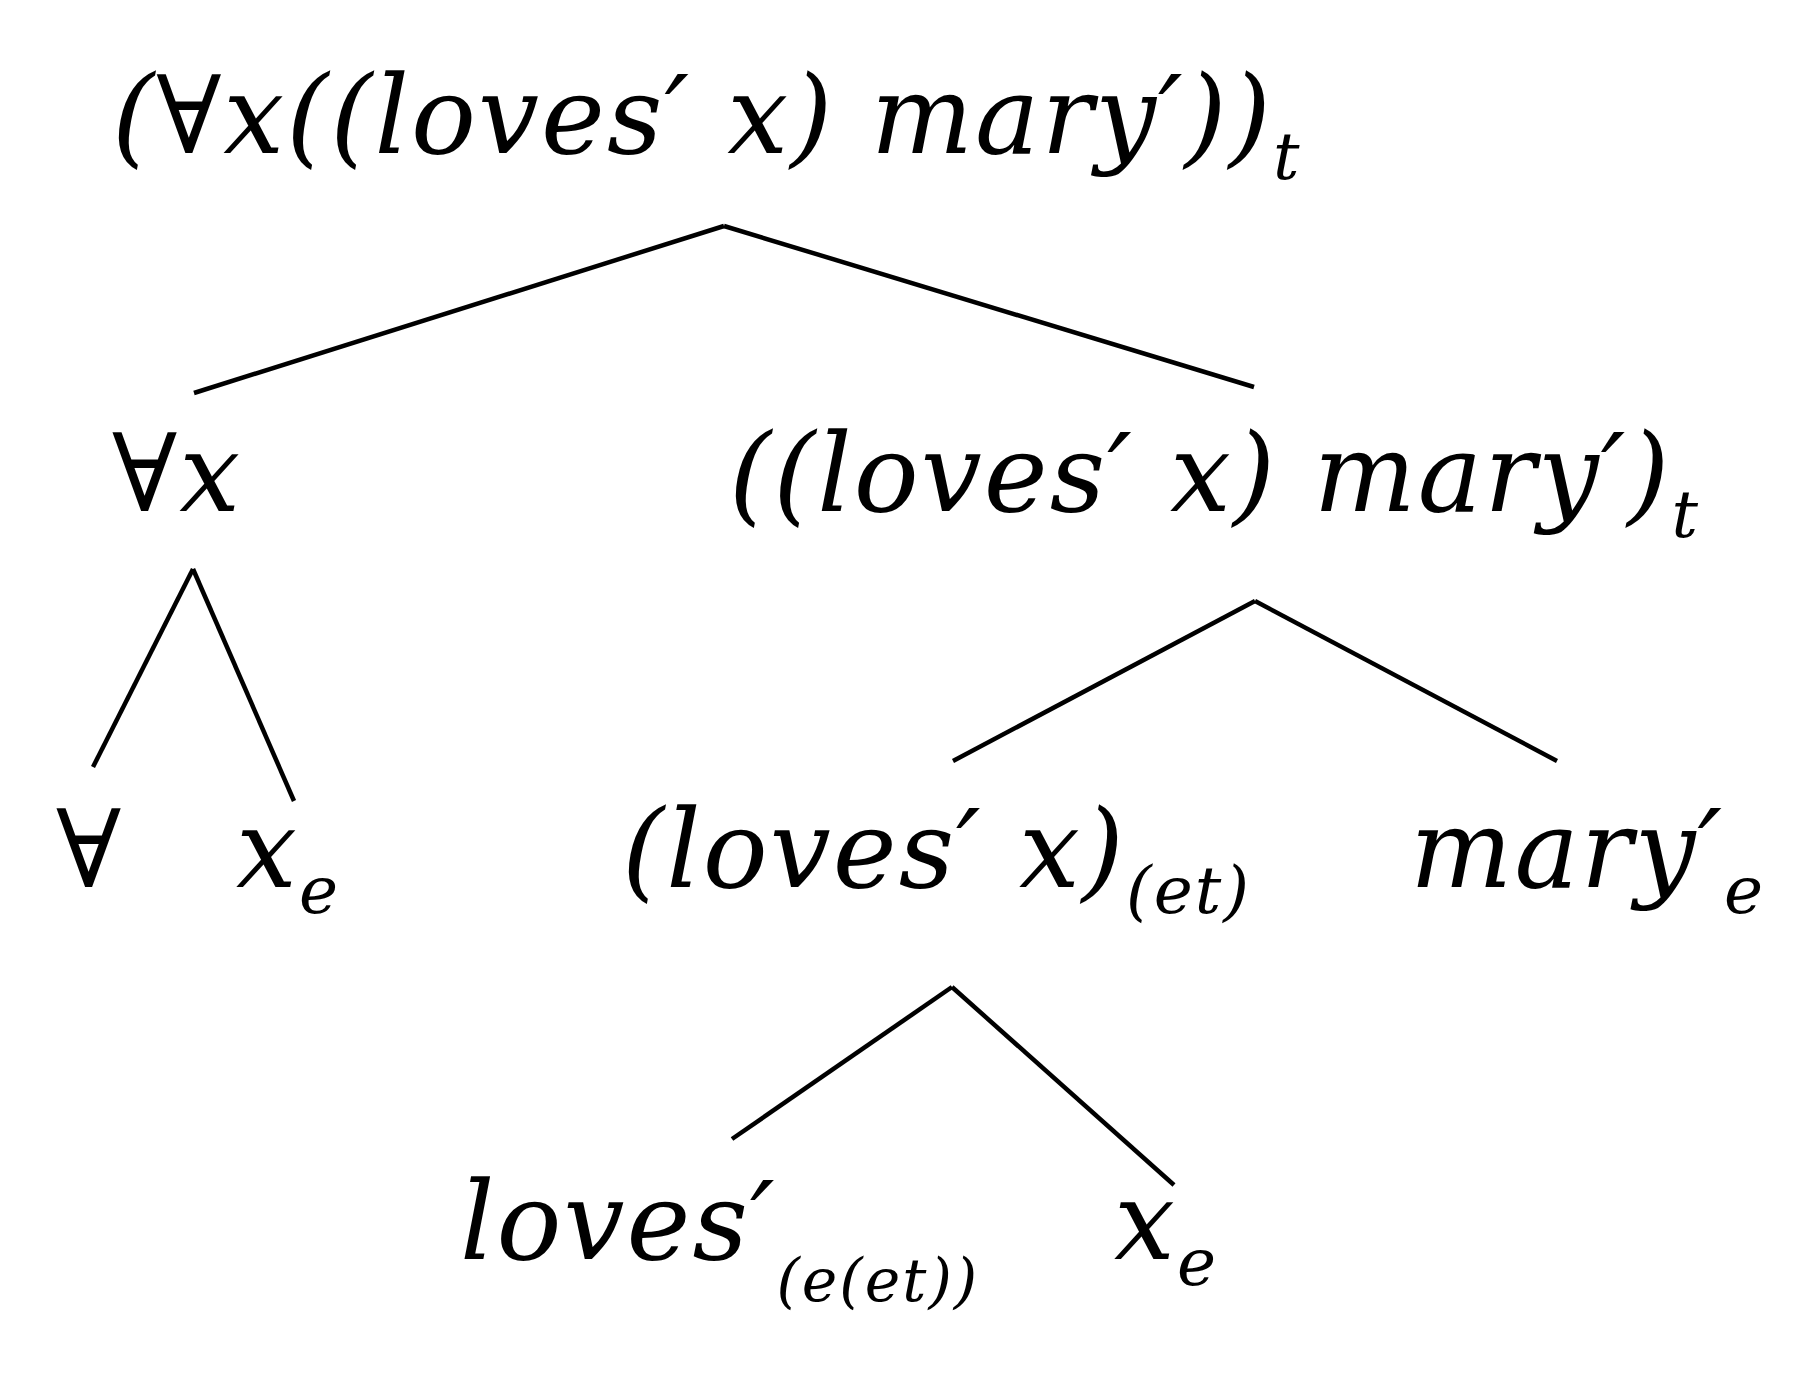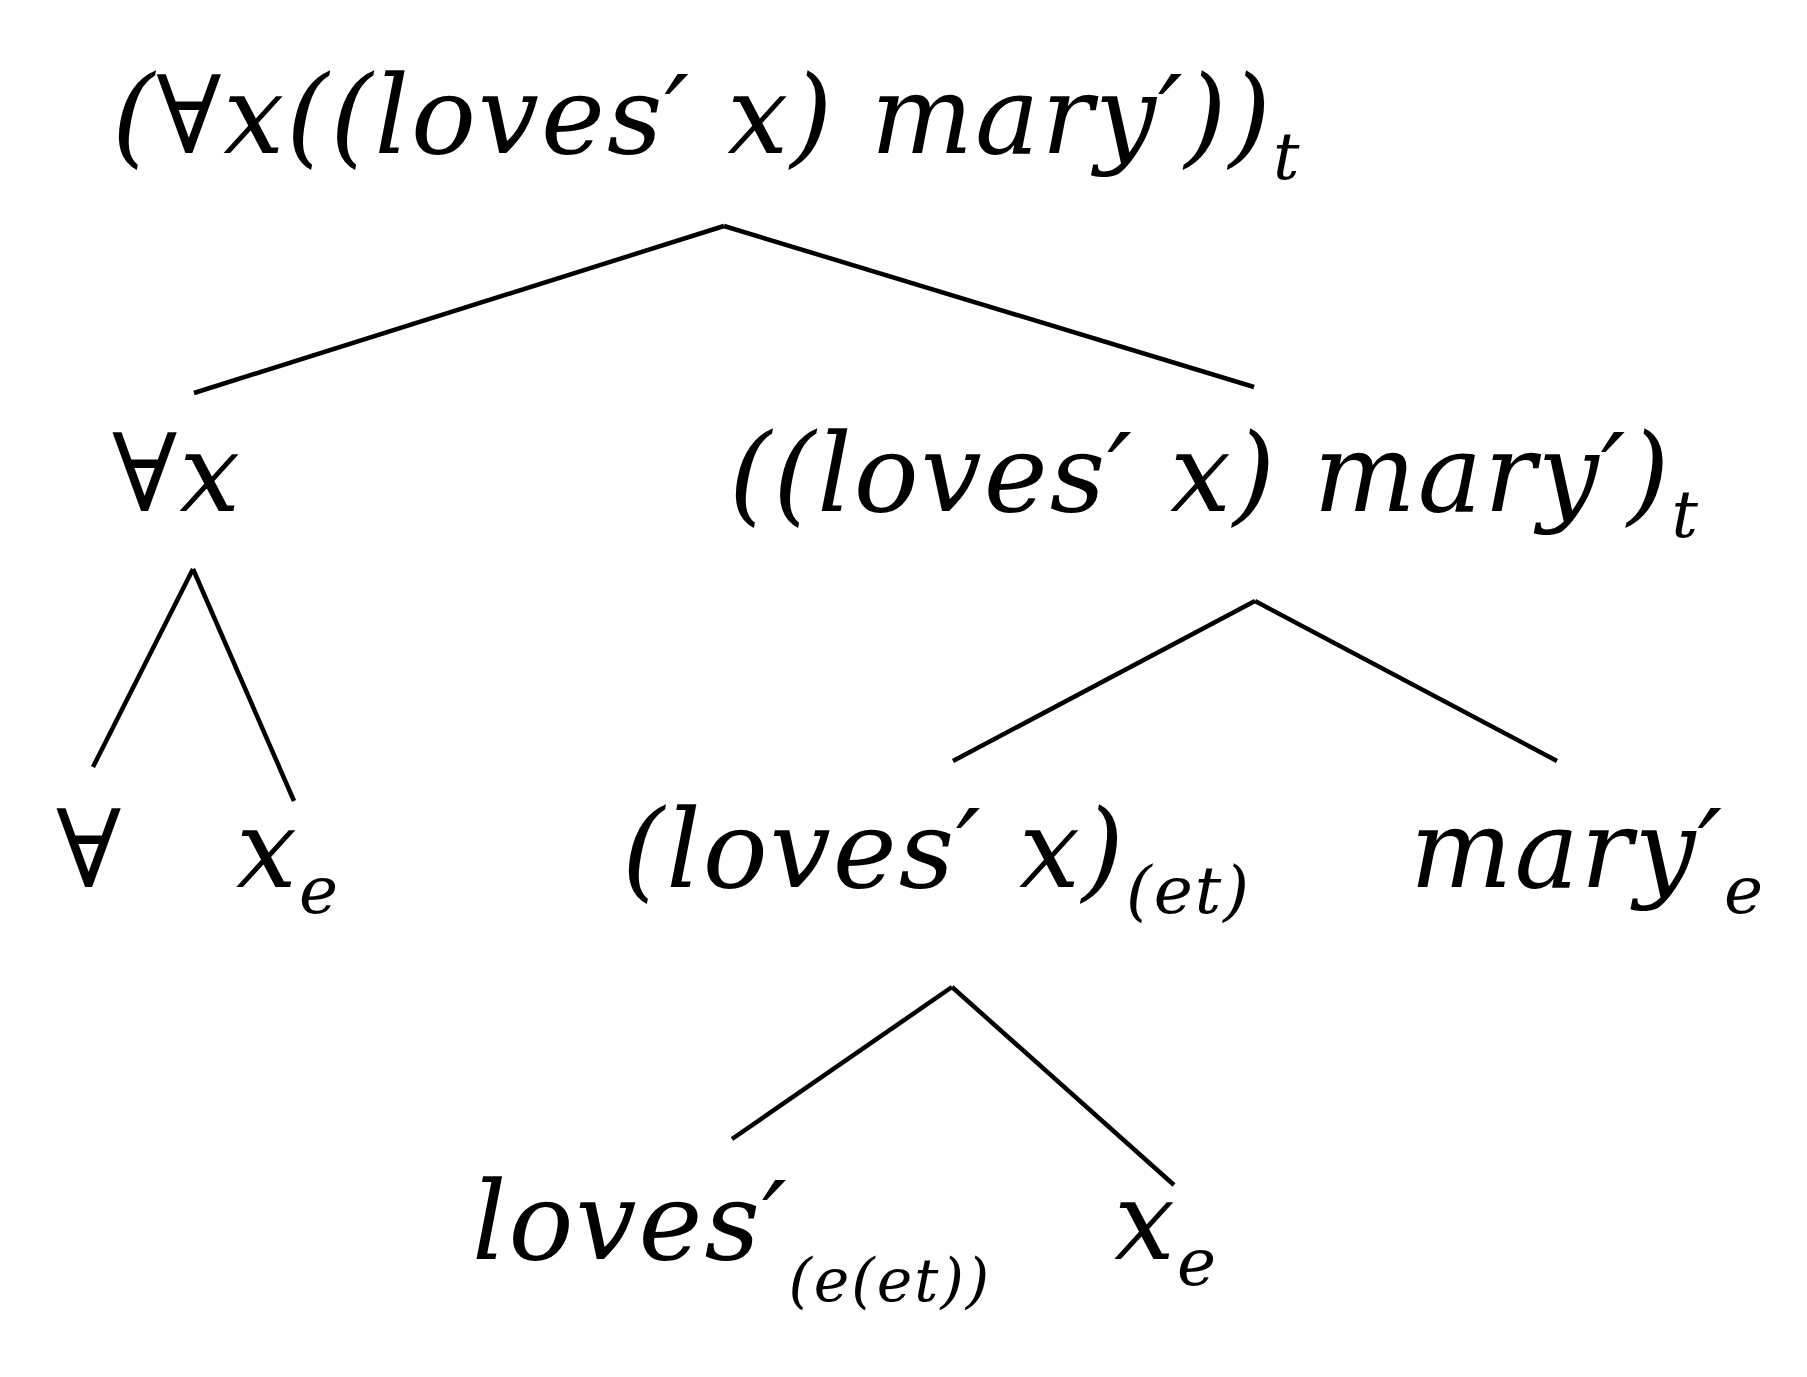--- a/index.html
+++ b/index.html
@@ -86,21 +86,21 @@
   </div>
 
   <div class="node" style="left:1410px; top:796px;">
     <span class="main">mary′</span><span class="sub">e</span>
   </div>
 
   <div class="node" style="left:622px; top:796px;">
     <span class="main">(loves′ x)</span><span class="sub">(et)</span>
   </div>
 
-  <div class="node" style="left:460px; top:1168px;margin-left:12px;">
+  <div class="node" style="left:460px; top:1168px;">
     <span class="main">loves′</span><span class="sub-low">(e(et))</span>
   </div>
 
   <div class="node" style="left:1114px; top:1168px;">
     <span class="main">x</span><span class="sub">e</span>
   </div>
 
 </div>
 
 </body></html>

